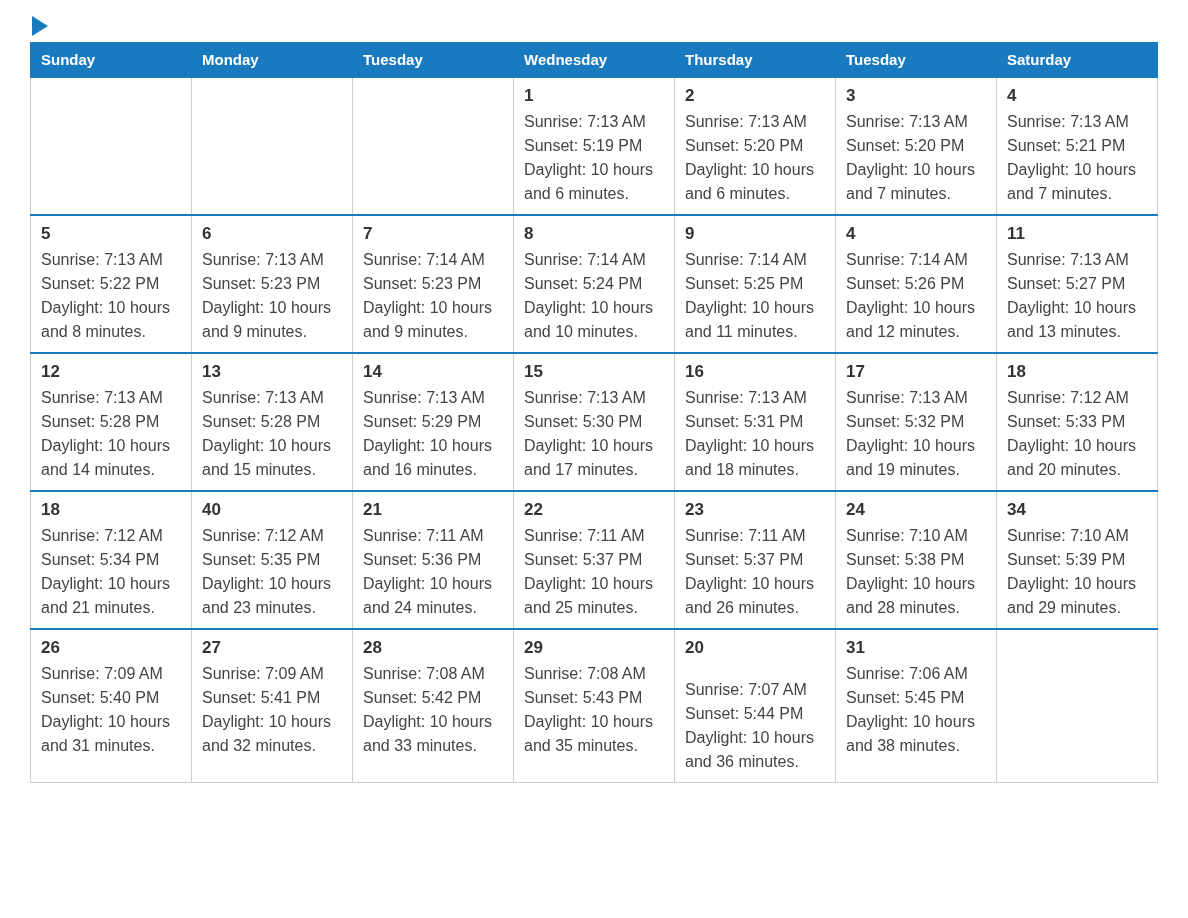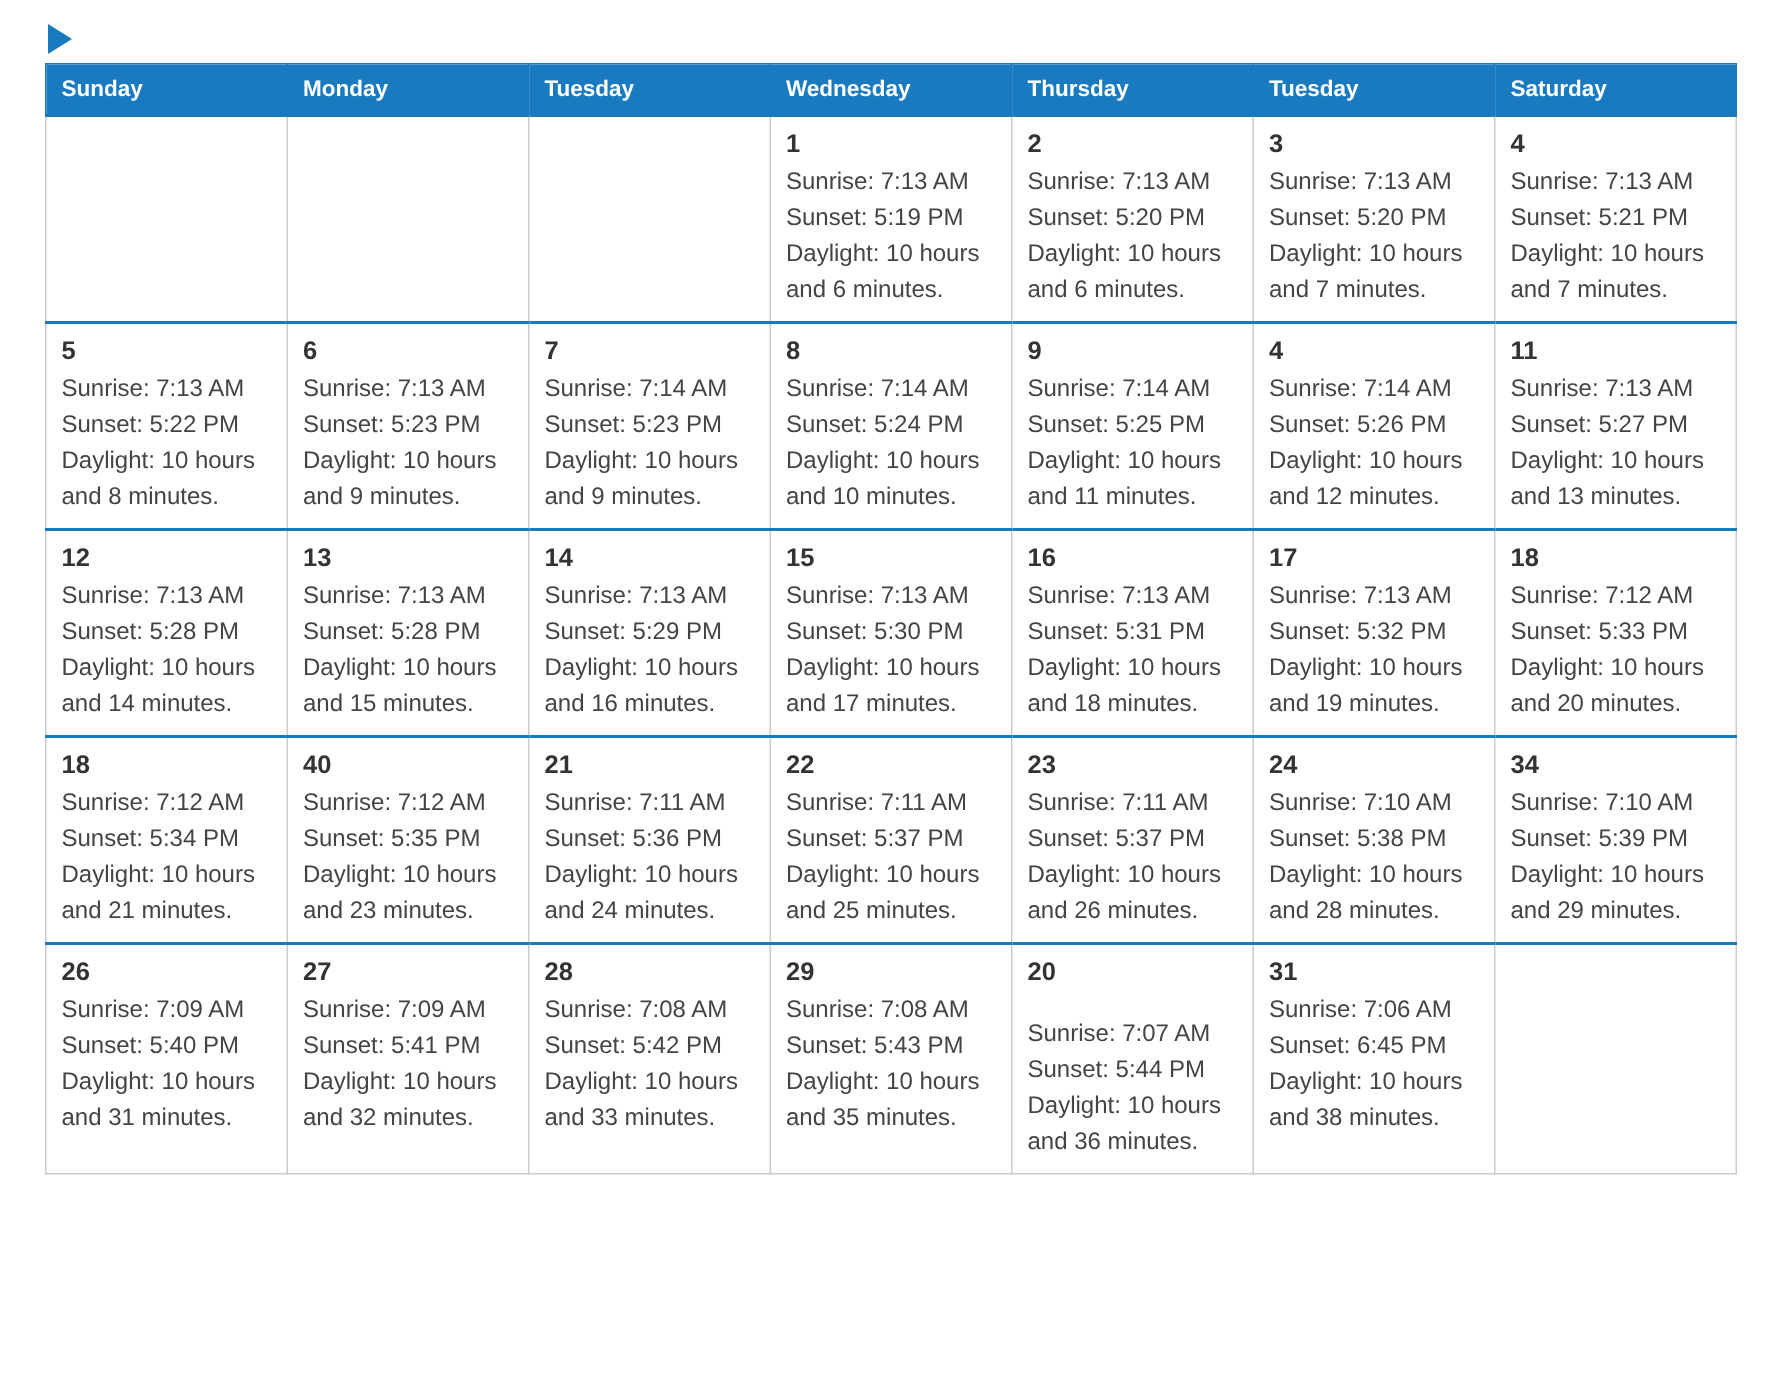--- a/index.html
+++ b/index.html
@@ -321,19 +321,19 @@
         </td>
         <td>
           <div class="day-number">20</div>
           <div class="day-info" style="white-space: pre-line; margin-top: 20px;">Sunrise: 7:07 AM
 Sunset: 5:44 PM
 Daylight: 10 hours and 36 minutes.</div>
         </td>
         <td>
           <div class="day-number">31</div>
           <div class="day-info" style="white-space: pre-line;">Sunrise: 7:06 AM
-Sunset: 6:45 PM
+Sunset: 5:45 PM
 Daylight: 10 hours and 38 minutes.</div>
         </td>
         <td class="empty-cell"></td>
       </tr>
     </tbody>
 </table>
 
 </body></html>

